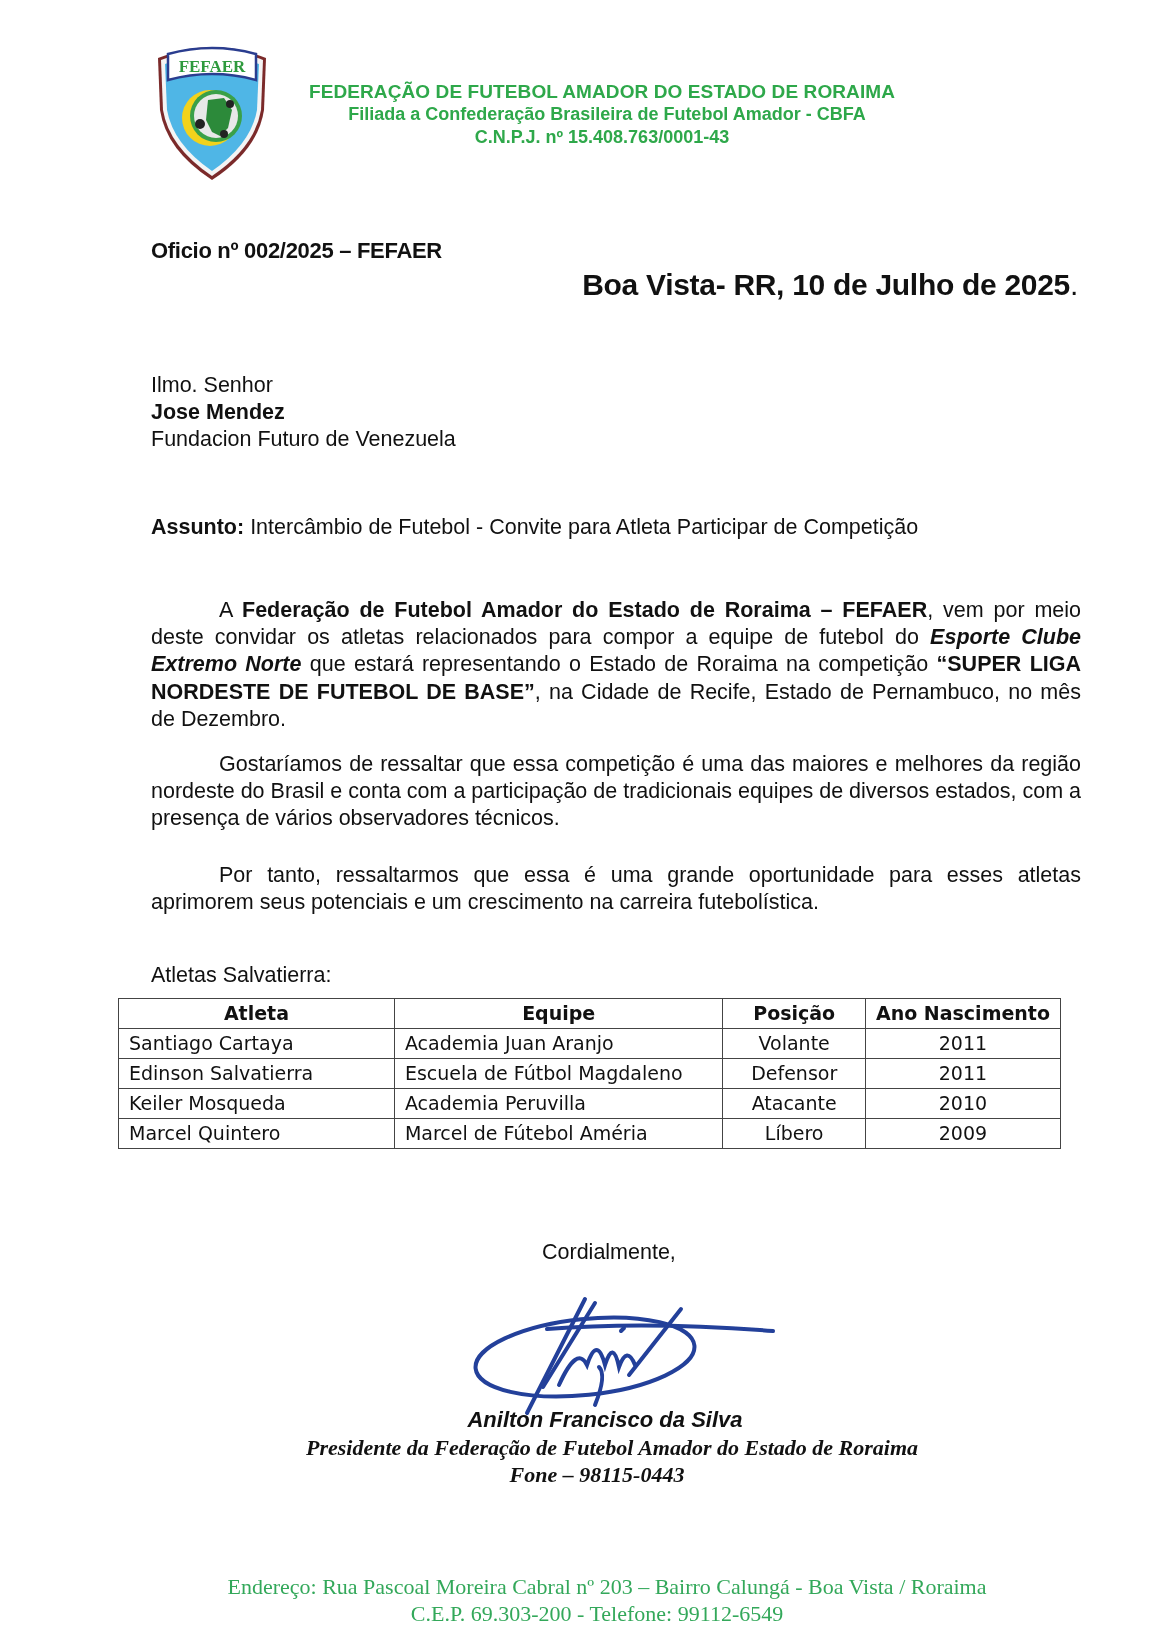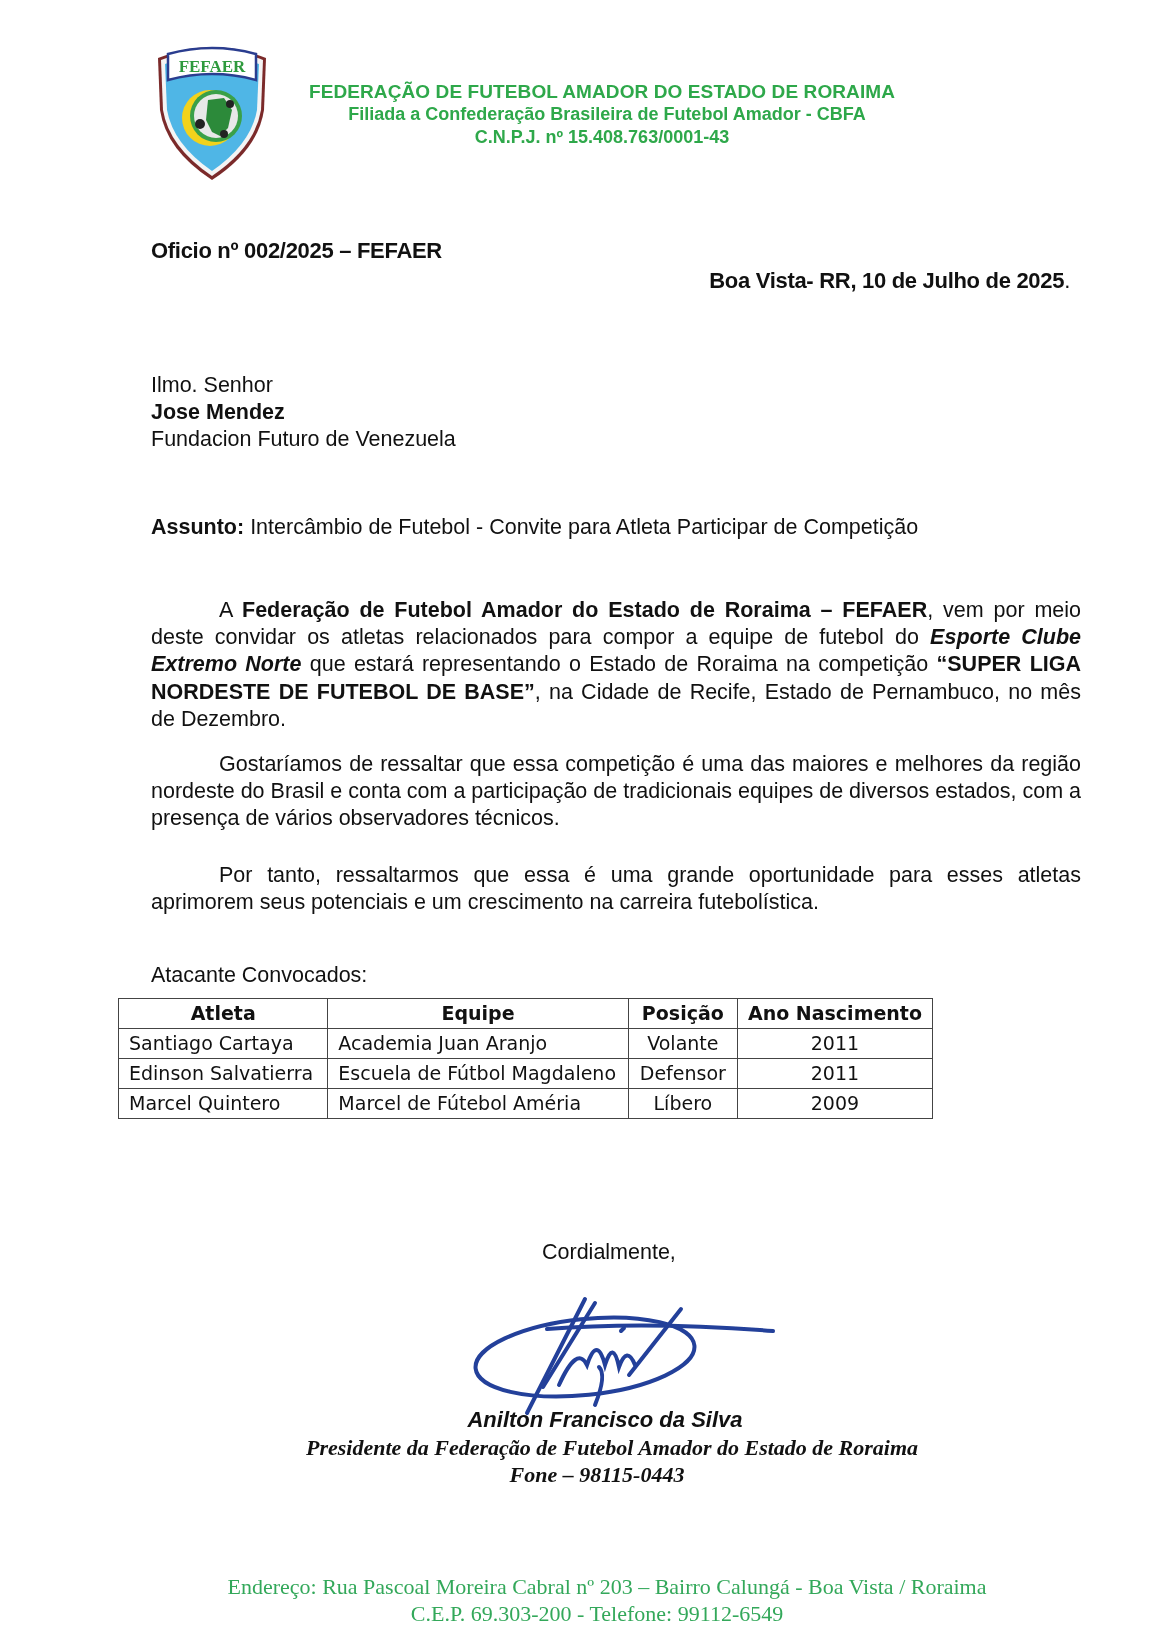--- a/index.html
+++ b/index.html
@@ -6,34 +6,34 @@
   body { width: 1170px; height: 1651px; position: relative; overflow: hidden;
          font-family: "Liberation Sans", sans-serif; color: #111; }
   .abs { position: absolute; margin-left: 12px; }
   .logo { left: 138px; top: 40px; width: 124px; height: 142px; }
   .hdr { left: 270px; width: 640px; text-align: center; color: #2ea84a; font-weight: bold;
          font-family: "Liberation Sans", sans-serif; }
   .hdr1 { top: 81px; font-size: 19px; letter-spacing: 0.1px; }
   .hdr2 { top: 104px; font-size: 18px; left: 275px; }
   .hdr3 { top: 127px; font-size: 18px; }
   .oficio { left: 139px; top: 238px; font-size: 22px; font-weight: bold; letter-spacing: -0.3px; }
-  .date { right: 100px; top: 268px; font-size: 22px; font-weight: bold; letter-spacing: -0.3px; }
+  .date { right: 92px; top: 268px; font-size: 30px; font-weight: bold; letter-spacing: -0.3px; }
   .date .dot { font-weight: normal; }
   .txt { font-size: 21.5px; line-height: 27px; }
   .ilmo { left: 139px; top: 372px; }
   .name { left: 139px; top: 399px; font-weight: bold; }
   .org { left: 139px; top: 426px; }
   .assunto { left: 139px; top: 514px; }
   .para { left: 139px; width: 930px; text-align: justify; font-size: 21.5px; line-height: 27.2px; }
   .p1 { top: 597px; }
   .p2 { top: 751px; }
   .p3 { top: 862px; }
   .indent { display: inline-block; width: 68px; }
   .atl { left: 139px; top: 962px; }
-  table.ath { position: absolute; left: 118px; top: 998px; width: 815px; border-collapse: collapse;
+  table.ath { position: absolute; left: 118px; top: 998px; width: 943px; border-collapse: collapse;
               font-family: "DejaVu Sans", sans-serif; font-size: 19px; }
   table.ath th, table.ath td { border: 1.4px solid #444; padding: 0 10px; height: 29px; line-height: 29px; white-space: nowrap; }
   table.ath th { font-weight: bold; text-align: center; }
   table.ath td.c { text-align: center; }
   .c1 { width: 256px; } .c2 { width: 308px; } .c3 { width: 122px; } .c4 { width: 170px; }
   .cord { left: 530px; top: 1240px; font-size: 21.5px; }
   .sig { left: 455px; top: 1295px; width: 320px; height: 130px; }
   .signame { left: 0; width: 1170px; top: 1407px; text-align: center; font-size: 22px; font-weight: bold; font-style: italic; padding-left: 16px; box-sizing: border-box; }
   .pres { left: 0; width: 1170px; top: 1435px; text-align: center; font-family: "Liberation Serif", serif; font-size: 22px; font-weight: bold; font-style: italic; padding-left: 30px; box-sizing: border-box; }
   .fone { left: 0; width: 1170px; top: 1462px; text-align: center; font-family: "Liberation Serif", serif; font-size: 22px; font-weight: bold; font-style: italic; }
@@ -73,21 +73,21 @@
 <div class="abs txt org">Fundacion Futuro de Venezuela</div>
 
 <div class="abs txt assunto"><b>Assunto:</b><span> Intercâmbio de Futebol - Convite para Atleta Participar de Competição</span></div>
 
 <div class="abs para p1"><span class="indent"></span><span>A </span><b>Federação de Futebol Amador do Estado de Roraima – FEFAER</b><span>, vem por meio deste convidar os atletas relacionados para compor a equipe de futebol do </span><b><i>Esporte Clube Extremo Norte</i></b><span> que estará representando o Estado de Roraima na competição </span><b>“SUPER LIGA NORDESTE DE FUTEBOL DE BASE”</b><span>, na Cidade de Recife, Estado de Pernambuco, no mês de Dezembro.</span></div>
 
 <div class="abs para p2"><span class="indent"></span><span>Gostaríamos de ressaltar que essa competição é uma das maiores e melhores da região nordeste do Brasil e conta com a participação de tradicionais equipes de diversos estados, com a presença de vários observadores técnicos.</span></div>
 
 <div class="abs para p3"><span class="indent"></span><span>Por tanto, ressaltarmos que essa é uma grande oportunidade para esses atletas aprimorem seus potenciais e um crescimento na carreira futebolística.</span></div>
 
-<div class="abs txt atl">Atacante Convocados:</div>
+<div class="abs txt atl">Atletas Salvatierra:</div>
 
 <table class="ath">
   <thead>
     <tr>
       <th class="c1">Atleta</th>
       <th class="c2">Equipe</th>
       <th class="c3">Posição</th>
       <th class="c4">Ano Nascimento</th>
     </tr>
   </thead>
@@ -96,20 +96,26 @@
       <td>Santiago Cartaya</td>
       <td>Academia Juan Aranjo</td>
       <td class="c">Volante</td>
       <td class="c">2011</td>
     </tr>
     <tr>
       <td>Edinson Salvatierra</td>
       <td>Escuela de Fútbol Magdaleno</td>
       <td class="c">Defensor</td>
       <td class="c">2011</td>
+    </tr>
+    <tr>
+      <td>Keiler Mosqueda</td>
+      <td>Academia Peruvilla</td>
+      <td class="c">Atacante</td>
+      <td class="c">2010</td>
     </tr>
     <tr>
       <td>Marcel Quintero</td>
       <td>Marcel de Fútebol Améria</td>
       <td class="c">Líbero</td>
       <td class="c">2009</td>
     </tr>
   </tbody>
 </table>
 

